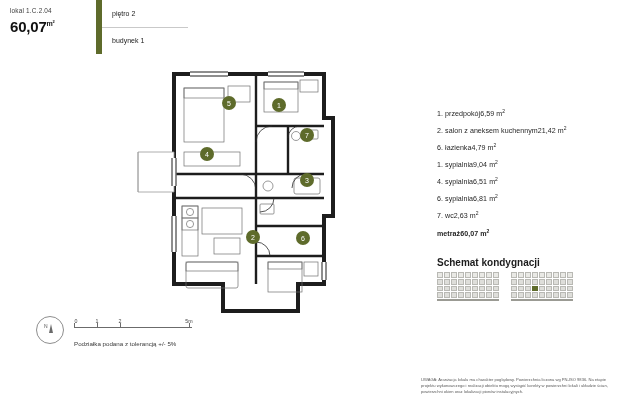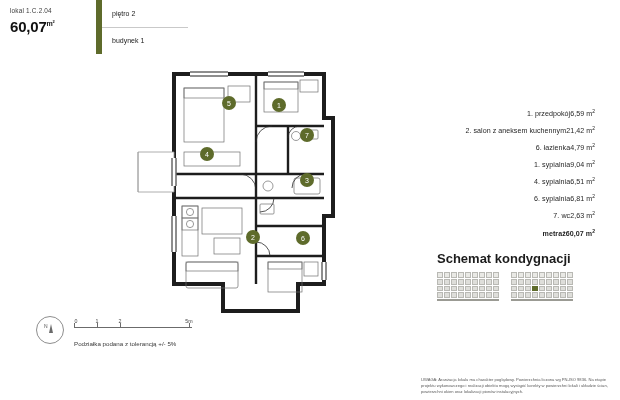--- a/index.html
+++ b/index.html
@@ -69,21 +69,21 @@
 
   
   .rooms {
     position: absolute;
     left: 437px;
     top: 108px;
     width: 158px;
   }
   .room-row {
     display: flex;
-    justify-content: flex-end;
+    justify-content: flex-start;
     align-items: baseline;
     font-size: 7.1px;
     color: #1f1f1f;
     margin-bottom: 6.6px;
     letter-spacing: 0.05px;
   }
   .room-row .val {
     font-variant-numeric: tabular-nums;
   }
   .room-row .val .sup {
@@ -92,22 +92,22 @@
   }
   .room-row.total {
     font-weight: bold;
     margin-top: 8px;
   }
 
   
   .schema-title {
     position: absolute;
     left: 437px;
-    top: 251px;
-    font-size: 13px;
+    top: 257px;
+    font-size: 10px;
     font-weight: bold;
     color: #1c1c1c;
   }
   .schema-wrap {
     position: absolute;
     left: 437px;
     top: 272px;
     display: flex;
     gap: 12px;
   }

